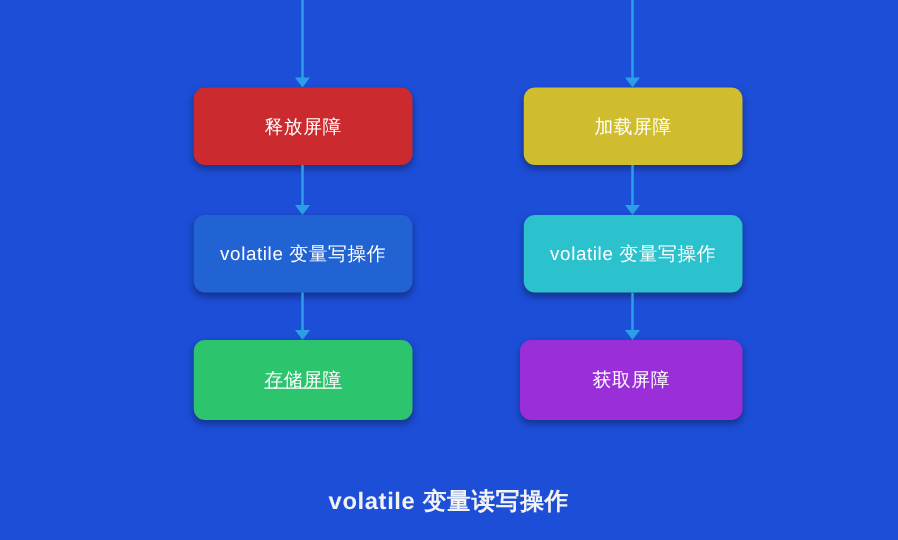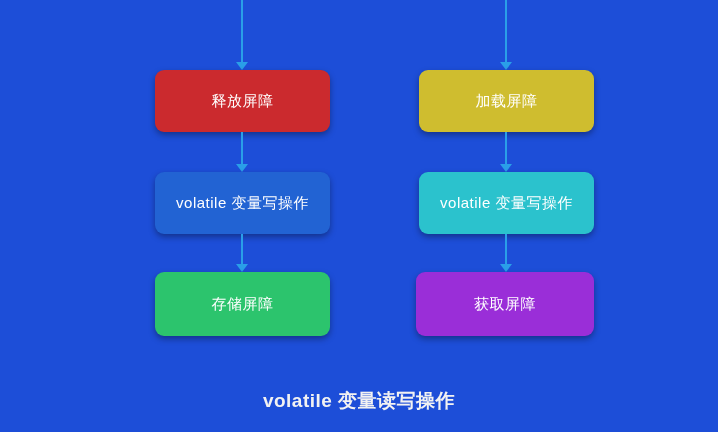--- a/index.html
+++ b/index.html
@@ -84,21 +84,21 @@
 
   <div class="node" style="left: 155px; top: 172px; background-color: rgb(34, 99, 211);">
     <span>volatile 变量写操作</span>
   </div>
 
   <div class="arrow" style="left: 235px; top: 234px; height: 38px;">
     <div class="arrow-line" style="background-color: rgb(42, 159, 232);"></div>
     <div class="arrow-head" style="border-top-color: rgb(42, 159, 232);"></div>
   </div>
 
-  <div class="node" style="left: 155px; top: 272px; height: 64px; background-color: rgb(44, 196, 109);">
+  <div class="node" style="left: 155px; top: 272px; height: 64px; background-color: rgb(44, 196, 109); text-decoration: underline;">
     <span>存储屏障</span>
   </div>
 
   <div class="arrow" style="left: 499px; top: 0px; height: 70px;">
     <div class="arrow-line" style="background-color: rgb(42, 159, 232);"></div>
     <div class="arrow-head" style="border-top-color: rgb(42, 159, 232);"></div>
   </div>
 
   <div class="node" style="left: 419px; top: 70px; background-color: rgb(207, 189, 47);">
     <span>加载屏障</span>

